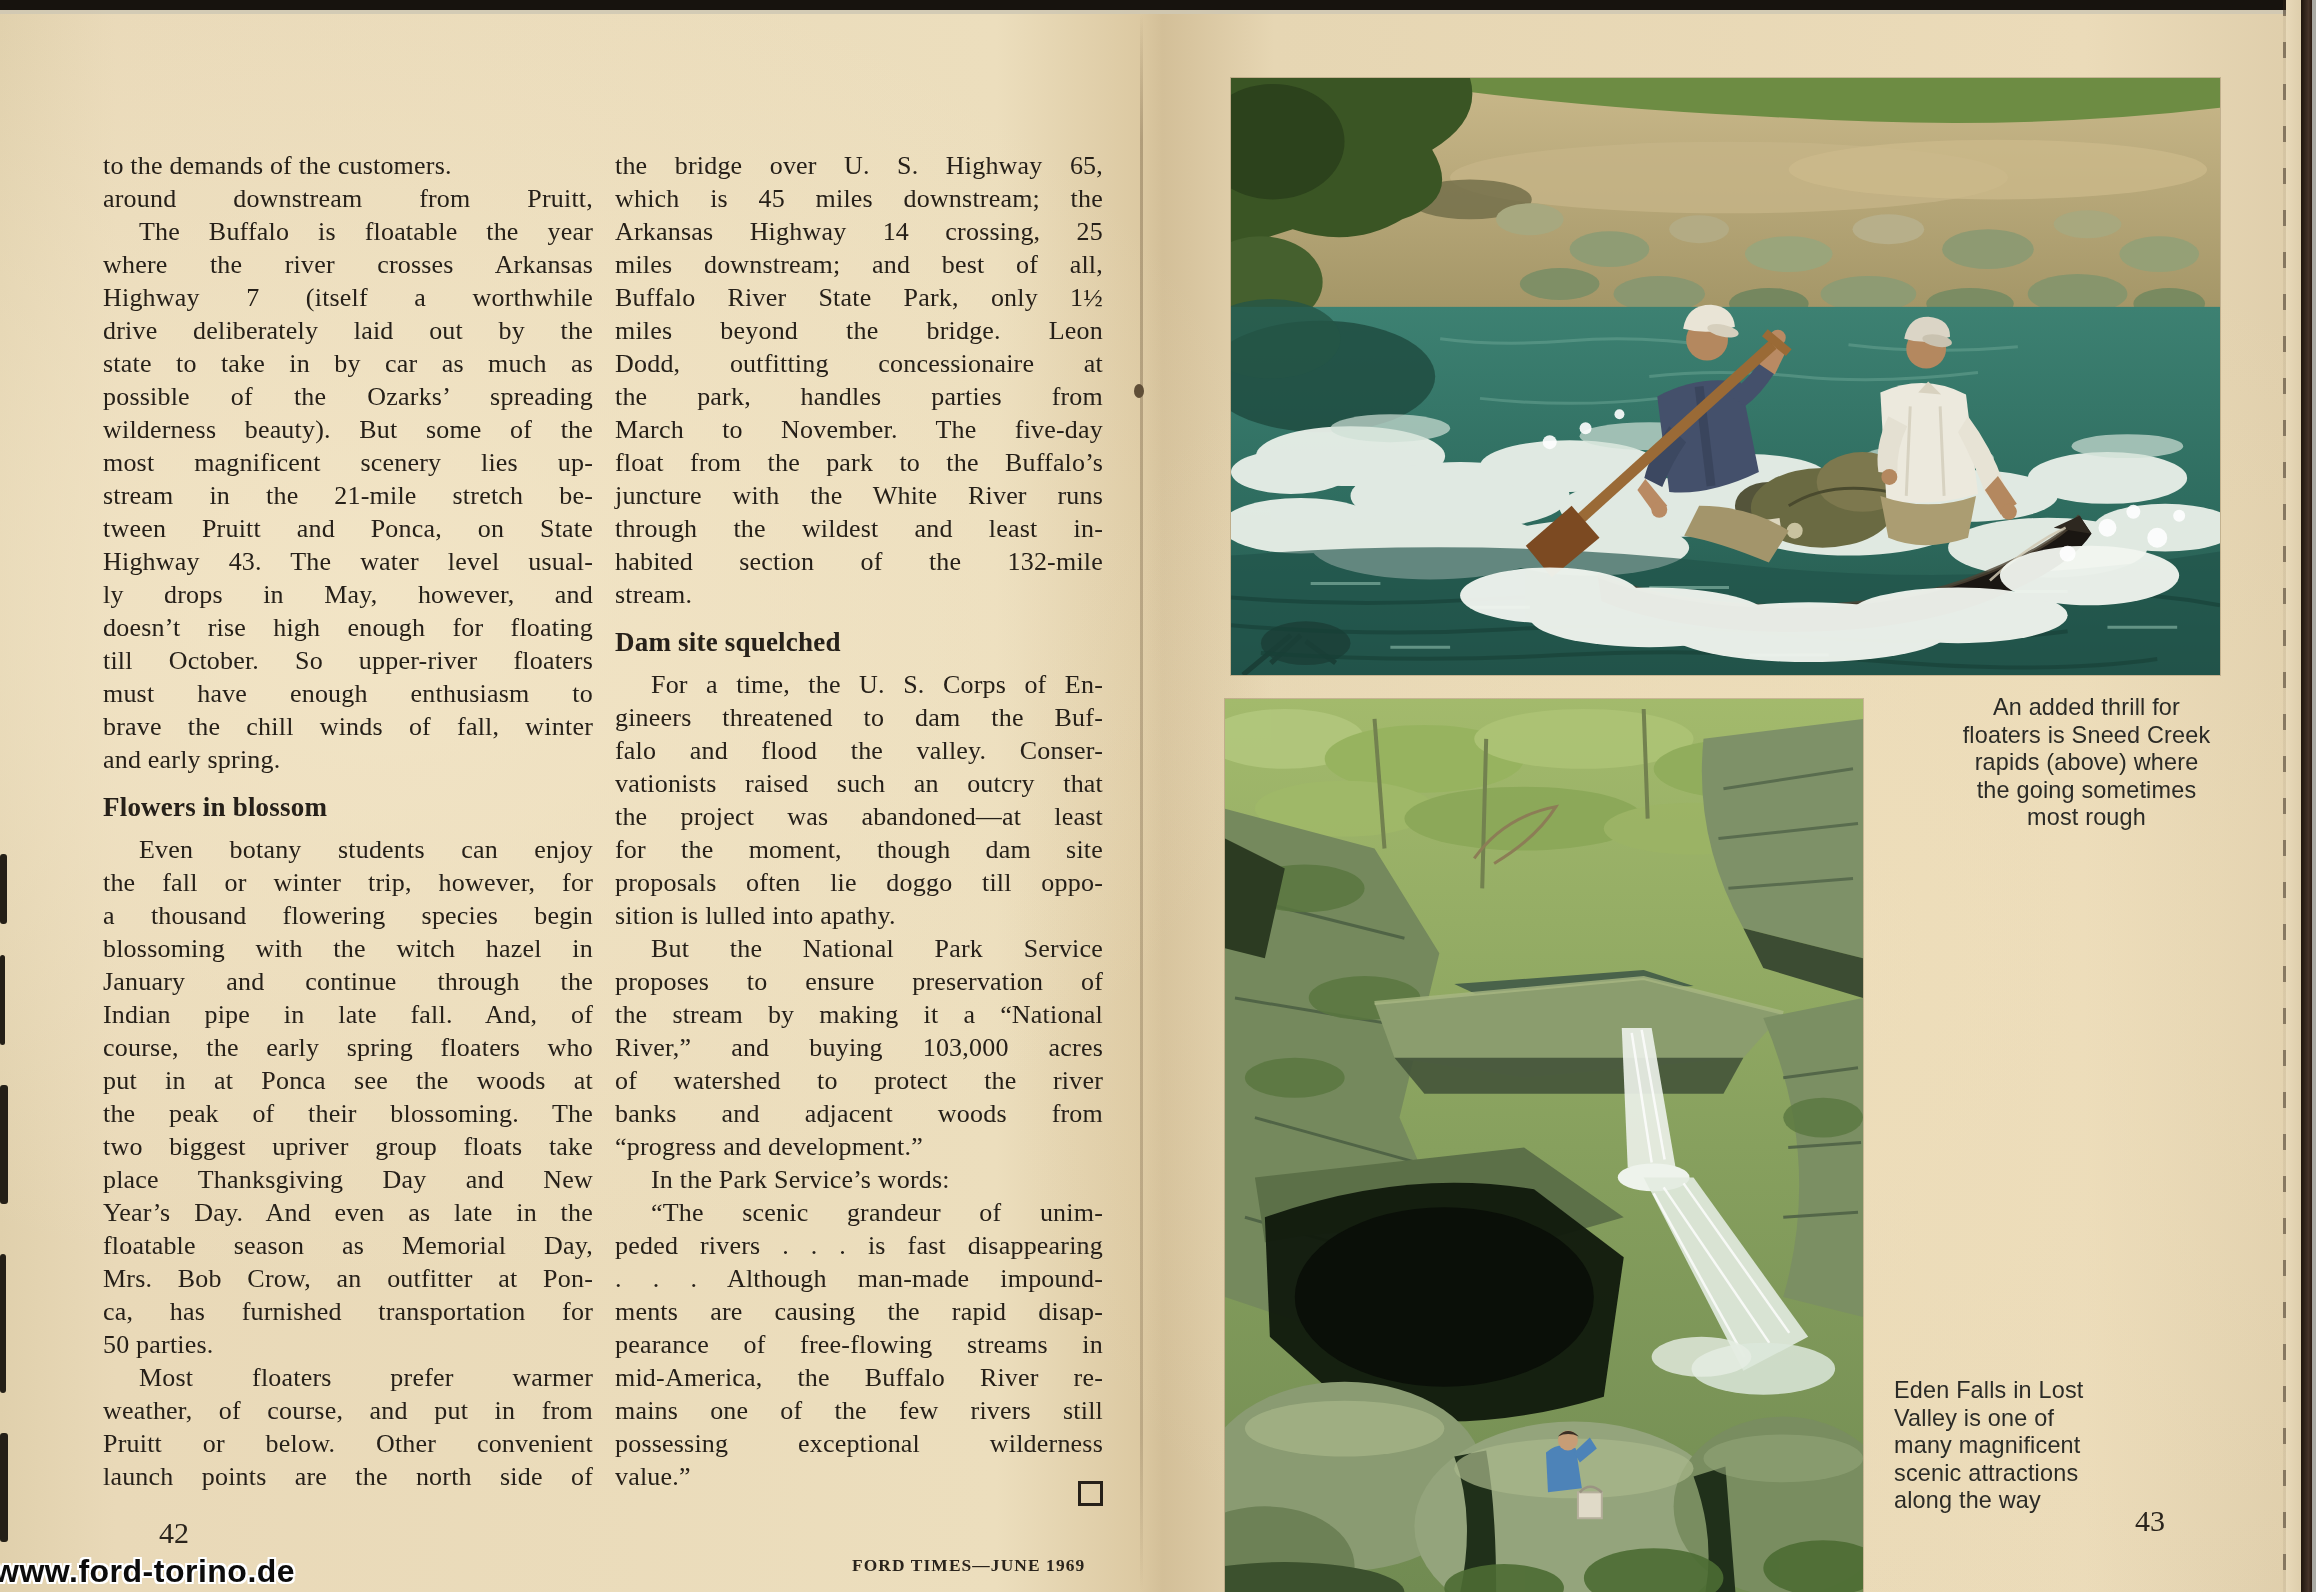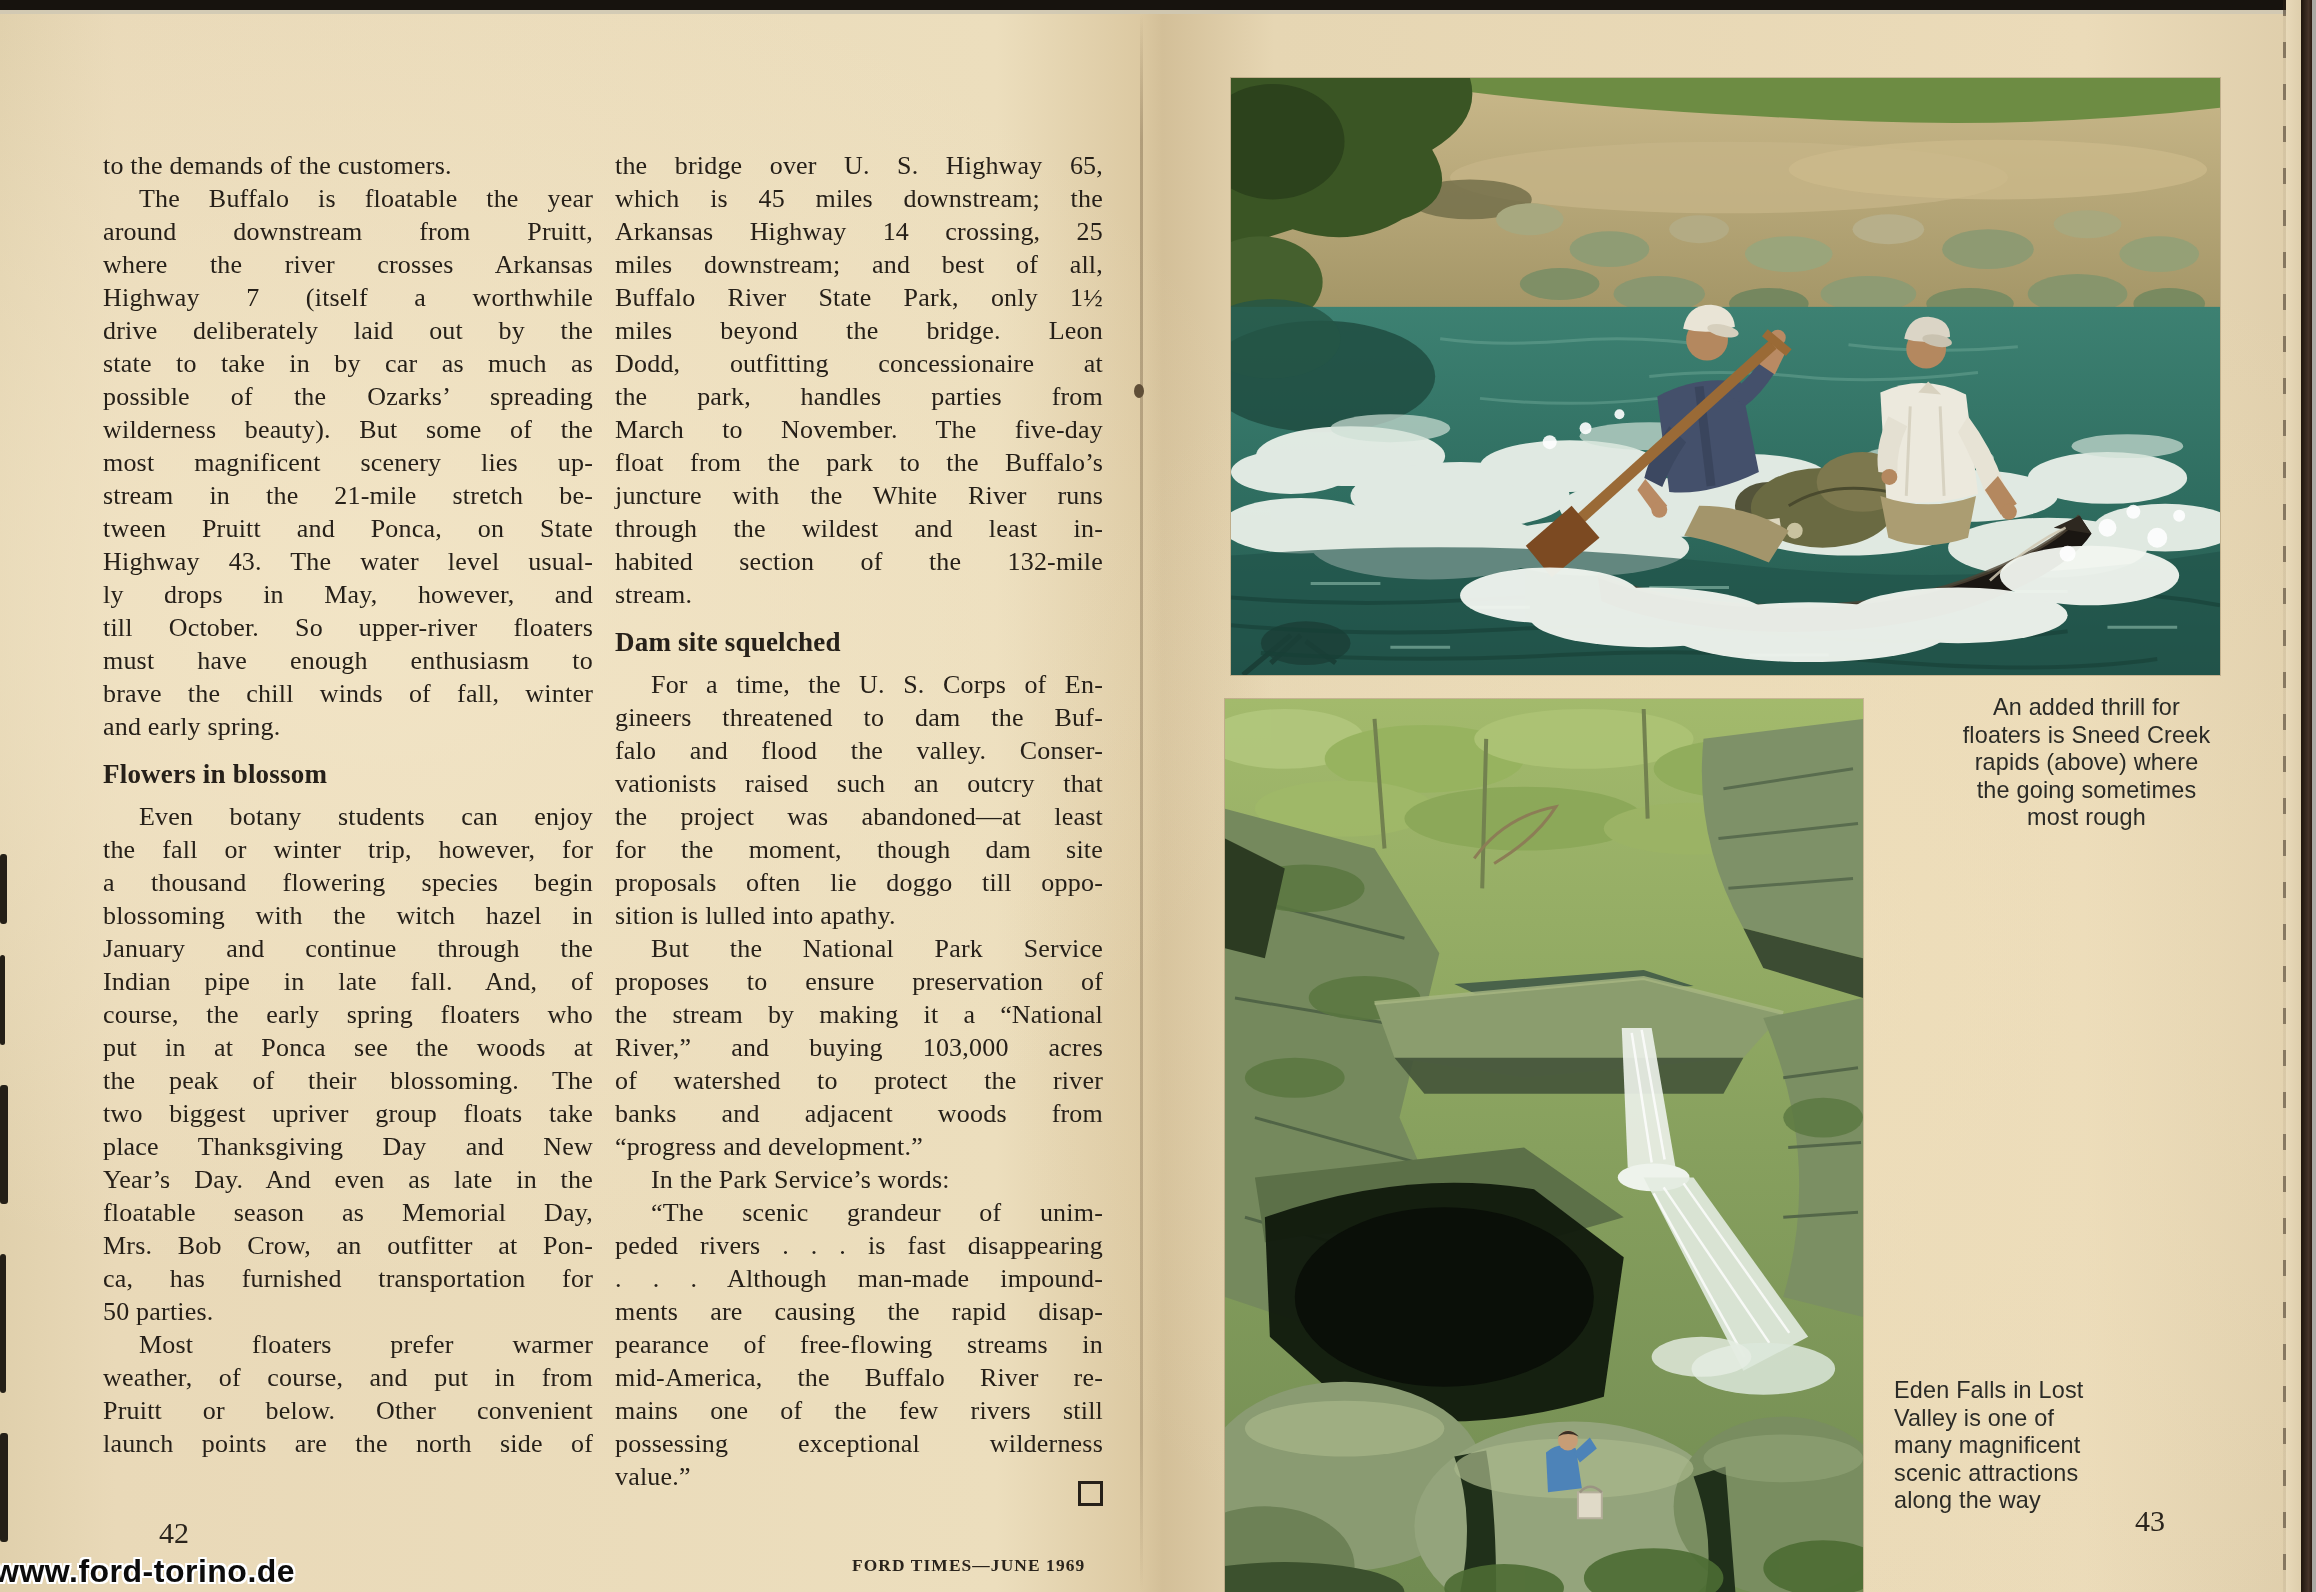--- a/index.html
+++ b/index.html
@@ -50,33 +50,34 @@
     font-size:32px;color:#0c0c0c;letter-spacing:0.5px;
     text-shadow:-2px -2px 0 #fff,2px -2px 0 #fff,-2px 2px 0 #fff,2px 2px 0 #fff,0 -2px 0 #fff,0 2px 0 #fff,-2px 0 0 #fff,2px 0 0 #fff;}
 </style>
 </head>
 <body>
 
 <div id="canvas">
 
   <div id="col1" class="col">
       <div class="tl end">to the demands of the customers.</div>
+      <div class="tl">around downstream from Pruitt,</div>
       <div class="tl ind">The Buffalo is floatable the year</div>
-      <div class="tl">around downstream from Pruitt,</div>
       <div class="tl">where the river crosses Arkansas</div>
       <div class="tl">Highway 7 (itself a worthwhile</div>
       <div class="tl">drive deliberately laid out by the</div>
       <div class="tl">state to take in by car as much as</div>
       <div class="tl">possible of the Ozarks’ spreading</div>
       <div class="tl">wilderness beauty). But some of the</div>
       <div class="tl">most magnificent scenery lies up-</div>
       <div class="tl">stream in the 21-mile stretch be-</div>
       <div class="tl">tween Pruitt and Ponca, on State</div>
       <div class="tl">Highway 43. The water level usual-</div>
       <div class="tl">ly drops in May, however, and</div>
+      <div class="tl">doesn’t rise high enough for floating</div>
       <div class="tl">till October. So upper-river floaters</div>
       <div class="tl">must have enough enthusiasm to</div>
       <div class="tl">brave the chill winds of fall, winter</div>
       <div class="tl end">and early spring.</div>
       <div class="tl heading">Flowers in blossom</div>
       <div class="tl ind">Even botany students can enjoy</div>
       <div class="tl">the fall or winter trip, however, for</div>
       <div class="tl">a thousand flowering species begin</div>
       <div class="tl">blossoming with the witch hazel in</div>
       <div class="tl">January and continue through the</div>

